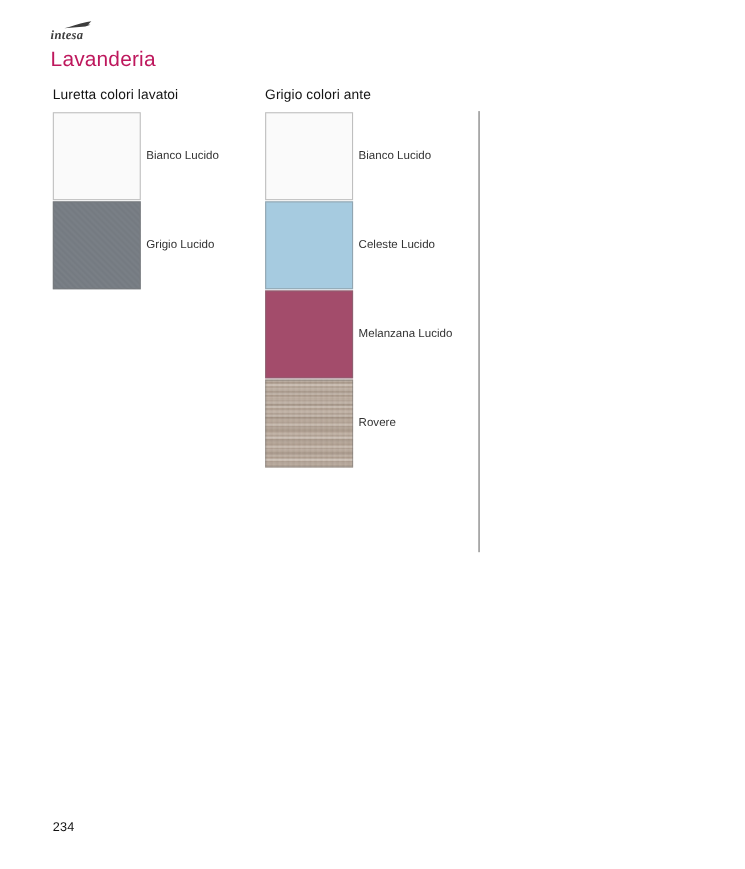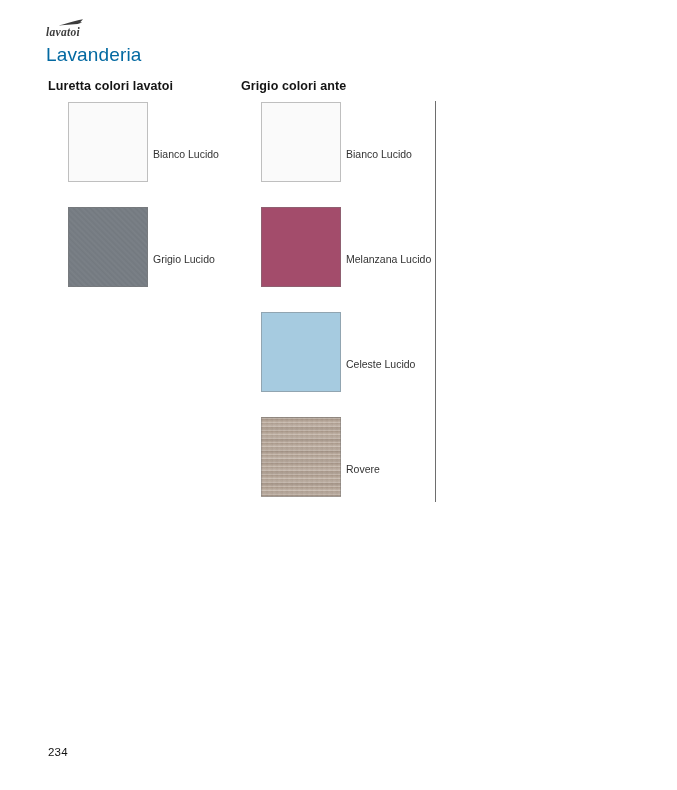--- a/index.html
+++ b/index.html
@@ -44,53 +44,52 @@
     line-height: 12px;
   }
 
   
   .page-title {
     position: absolute;
     left: 46px;
     top: 44px;
     font-size: 19px;
     font-weight: 400;
-    color: #0369a1;
+    color: #be185d;
     letter-spacing: 0.15px;
     white-space: nowrap;
   }
 
   
   .column {
     position: absolute;
     top: 79px;
   }
   .column-left  { left: 48px;  }
   .column-right { left: 241px; }
 
   .col-heading {
     font-size: 12.5px;
-    font-weight: 700;
+    font-weight: 400;
     color: #141414;
     letter-spacing: 0.1px;
     white-space: nowrap;
     margin: 0 0 8px 0;
     line-height: 15px;
   }
 
   .swatch-stack {
     position: relative;
     width: 80px;
   }
 
   .swatch-row {
     position: relative;
-    height: 104px;
+    height: 80px;
     margin-bottom: 1px;
-    margin-left: 20px;
   }
 
   .swatch-chip {
     position: absolute;
     left: 0;
     top: 0;
     width: 80px;
     height: 80px;
     box-sizing: border-box;
     border: 1px solid rgba(120,120,120,0.45);
@@ -162,21 +161,21 @@
     letter-spacing: 0.2px;
   }
 </style>
 </head>
 <body>
 
 <div class="logo">
   <svg class="logo-swoosh" viewBox="0 0 26 8">
     <path d="M0.5 6.6 C6 5.2 13 2.6 21 0.9 L25 0.3 L22.2 3.2 L24.2 3.6 L19.6 5.0 Z" fill="#3c3c3c"></path>
   </svg>
-  <div class="logo-word">lavatoi</div>
+  <div class="logo-word">intesa</div>
 </div>
 
 <div class="page-title">Lavanderia</div>
 
 <div class="column column-left">
   <div class="col-heading">Luretta colori lavatoi</div>
   <div class="swatch-stack">
 
     <div class="swatch-row">
       <div class="swatch-chip" style="background-color:#fafafa;"></div>
@@ -195,29 +194,29 @@
 <div class="column column-right">
   <div class="col-heading">Grigio colori ante</div>
   <div class="swatch-stack">
 
     <div class="swatch-row">
       <div class="swatch-chip" style="background-color:#fafafa;"></div>
       <div class="swatch-label">Bianco Lucido</div>
     </div>
 
     <div class="swatch-row">
+      <div class="swatch-chip" style="background-color:#a6cbe0;"></div>
+      <div class="swatch-label">Celeste Lucido</div>
+    </div>
+
+    <div class="swatch-row">
       <div class="swatch-chip" style="background-color:#a34c6b;"></div>
       <div class="swatch-label">Melanzana Lucido</div>
     </div>
 
-    <div class="swatch-row">
-      <div class="swatch-chip" style="background-color:#a6cbe0;"></div>
-      <div class="swatch-label">Celeste Lucido</div>
-    </div>
-
 
     <div class="swatch-row">
       <div class="swatch-chip grain" style="background-color:#b5a393;"></div>
       <div class="swatch-label">Rovere</div>
     </div>
 
   </div>
 </div>
 
 <div class="vrule"></div>

